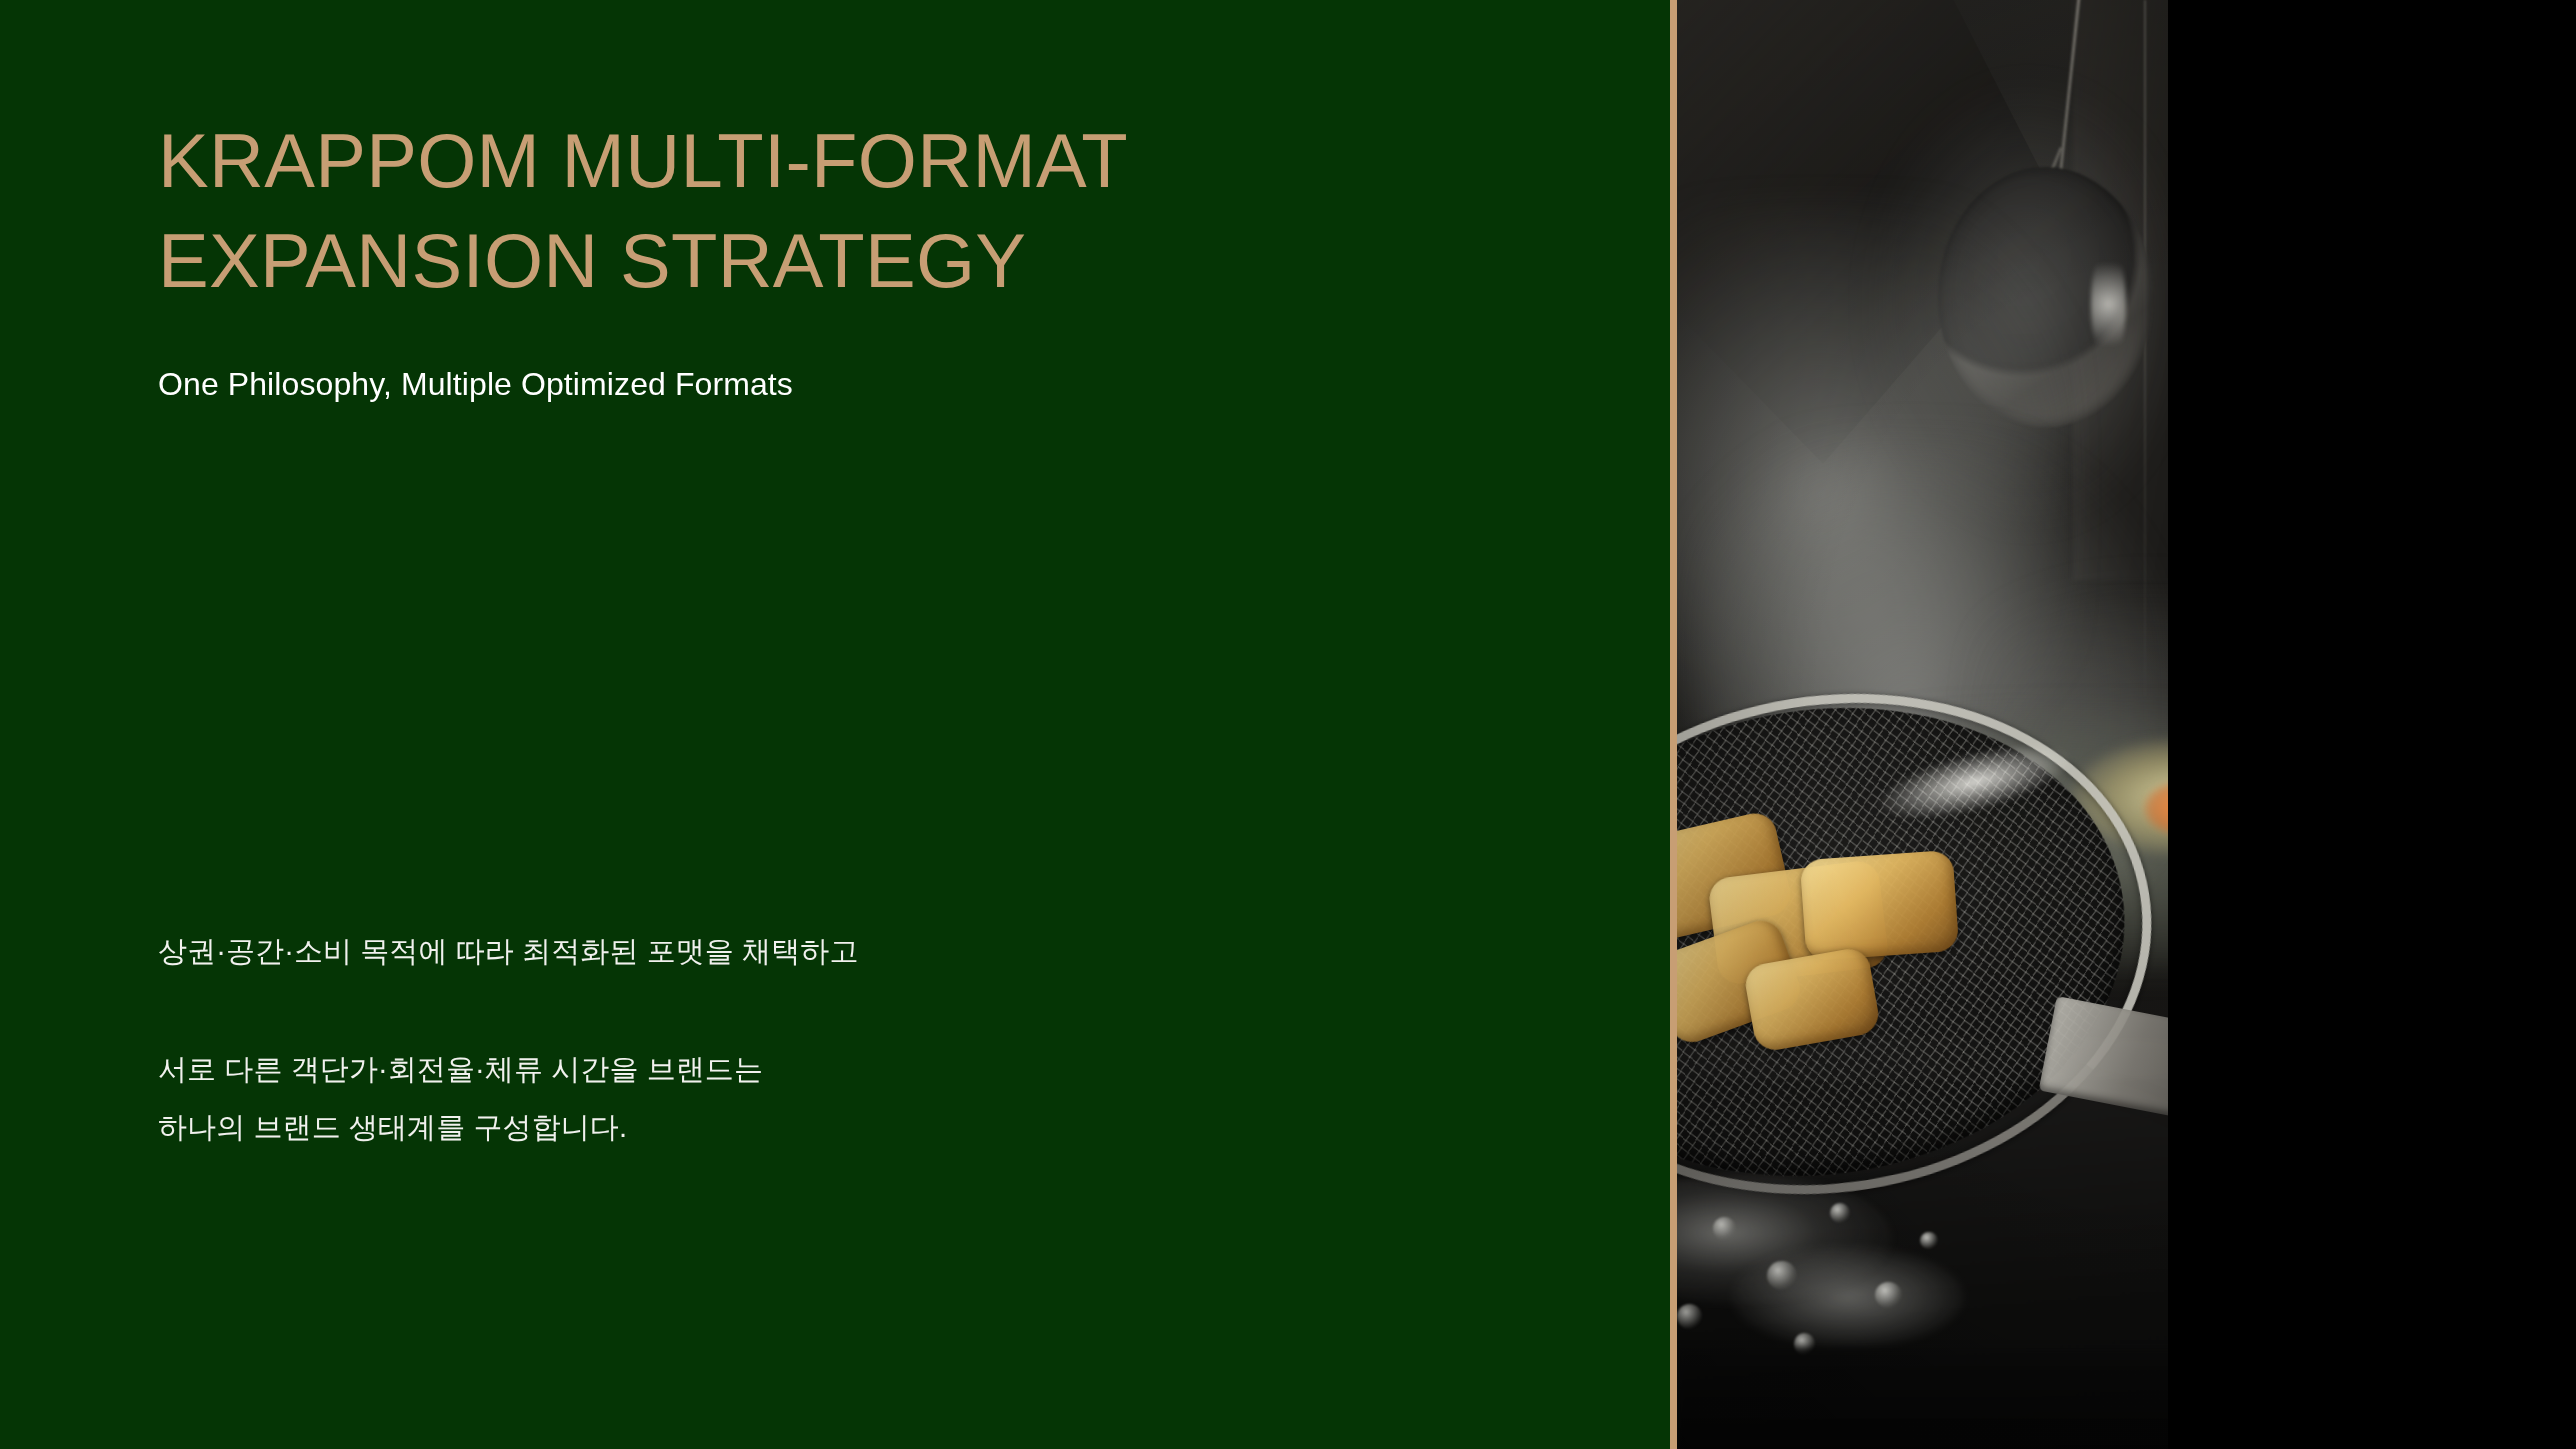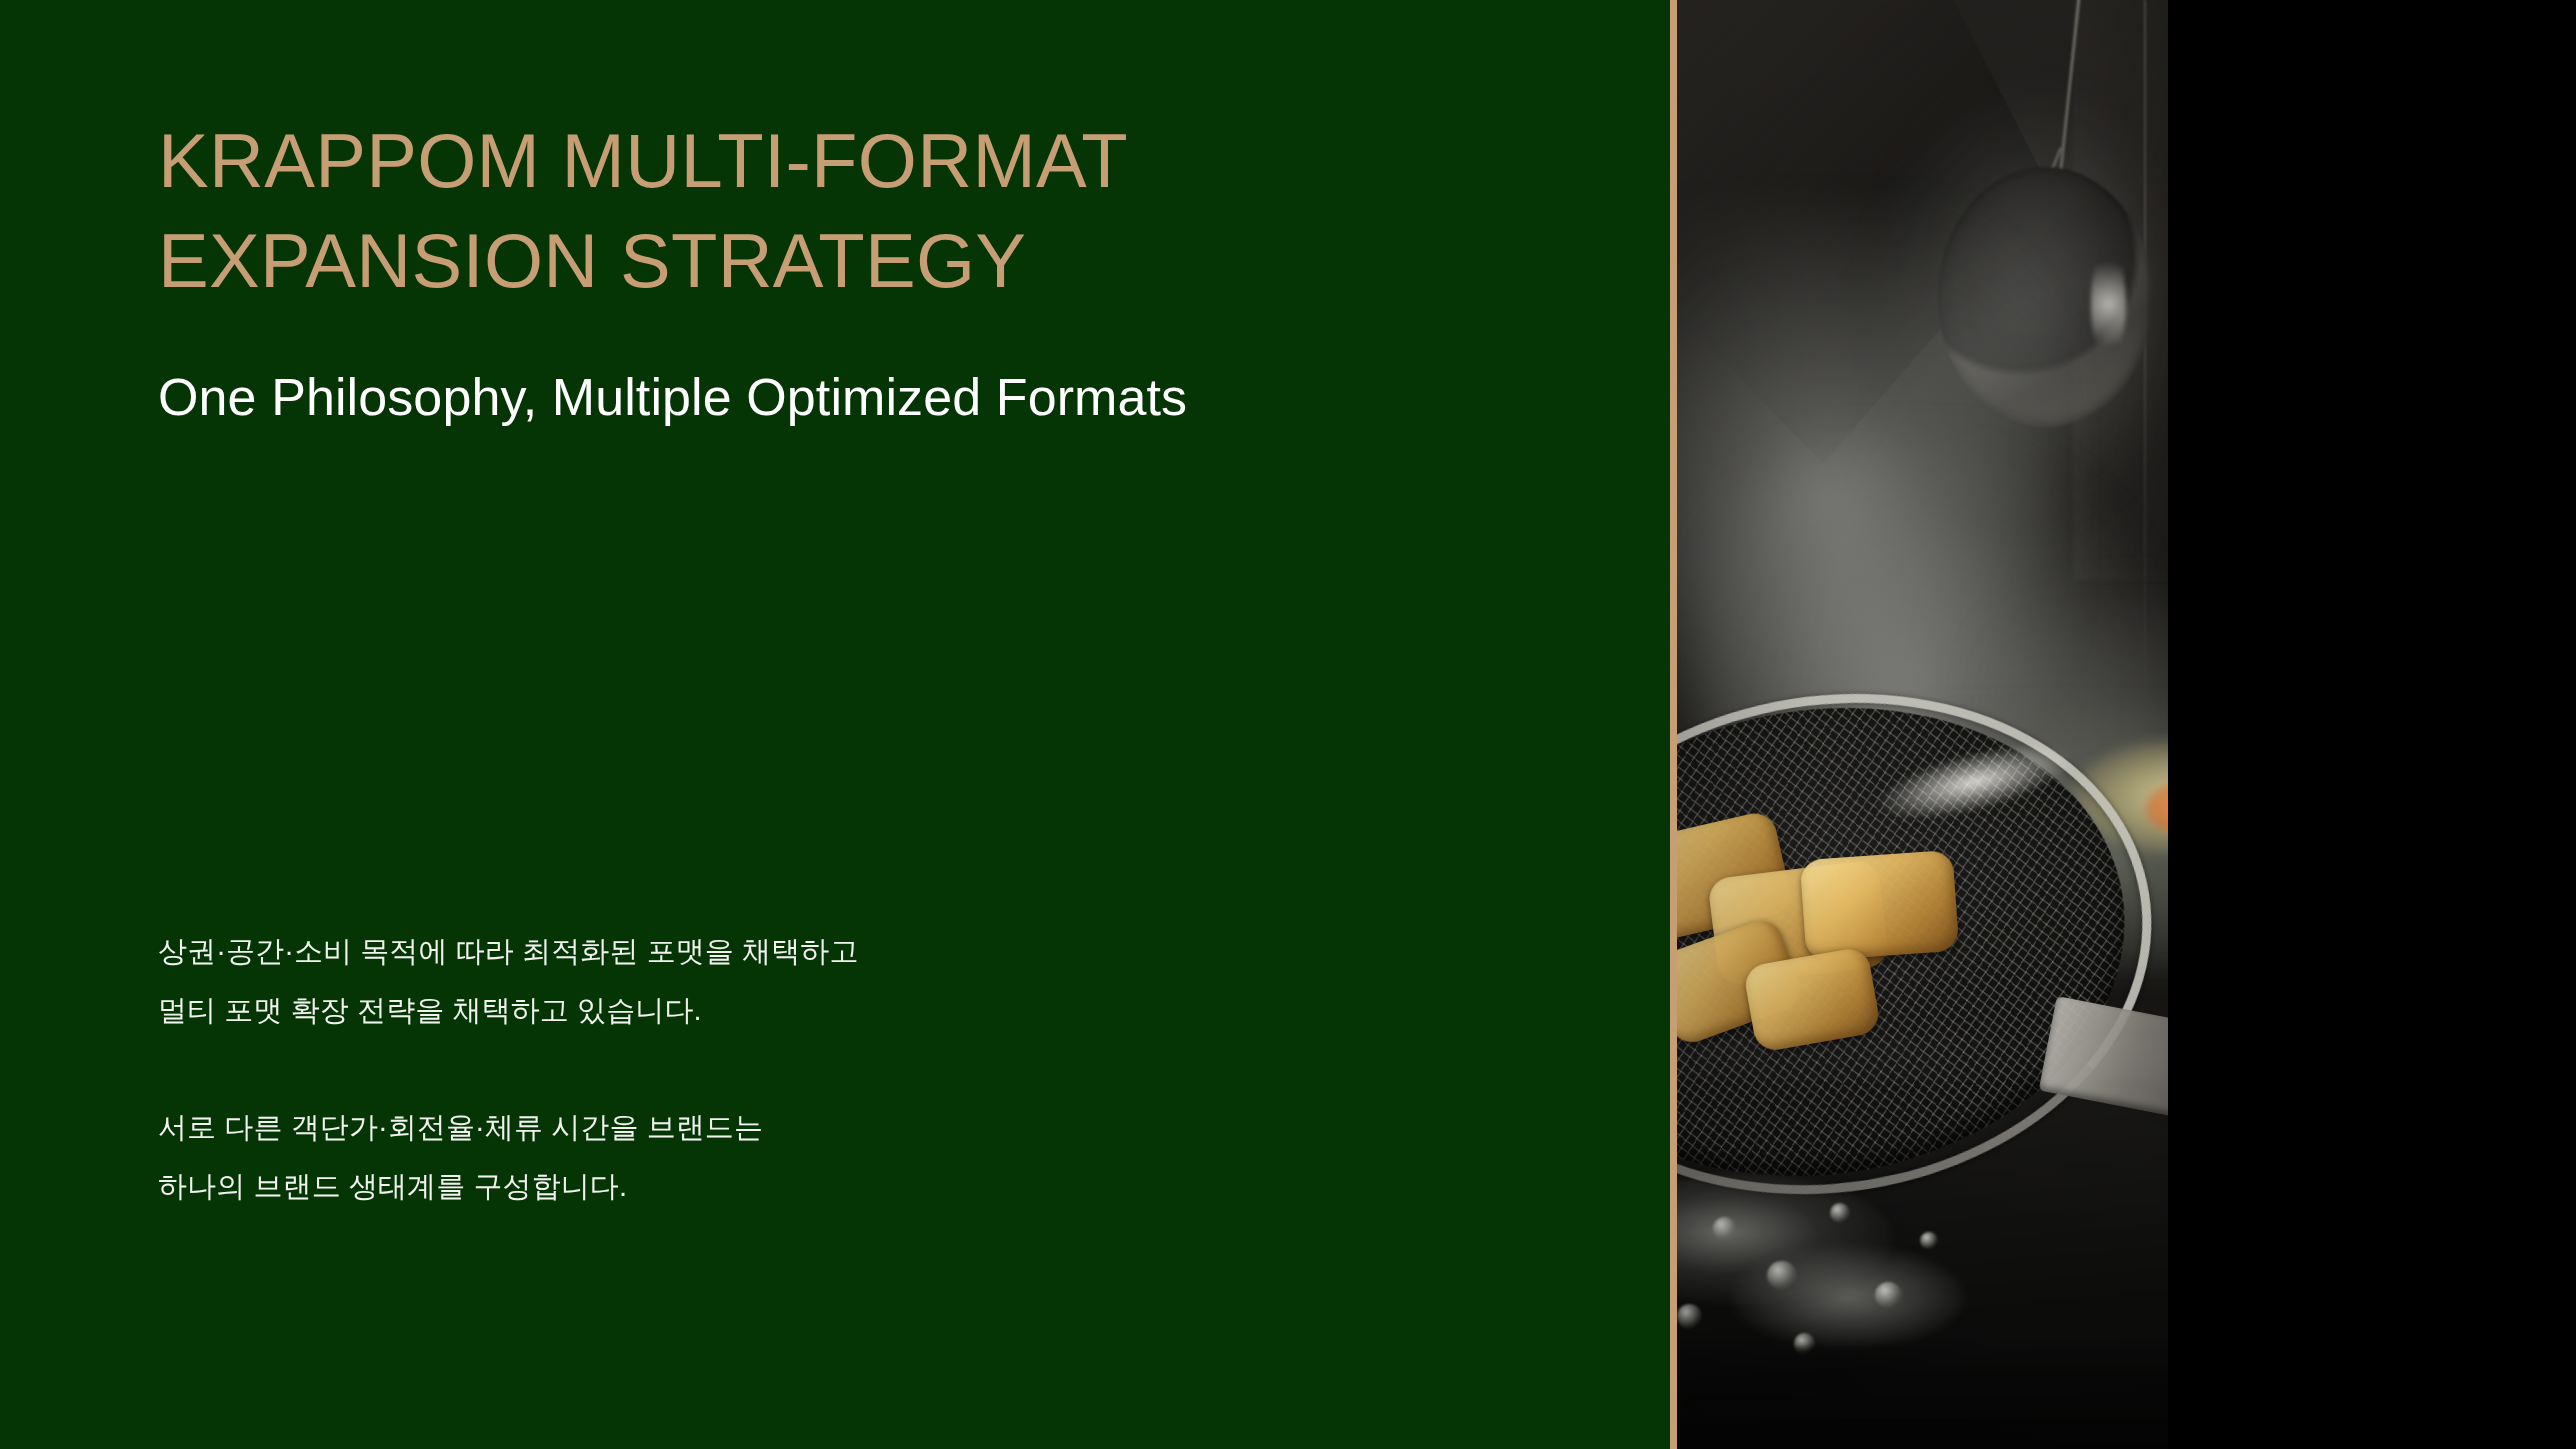--- a/index.html
+++ b/index.html
@@ -41,21 +41,21 @@
     font-weight: 400;
     white-space: pre-line;
   }
 
   .subtitle {
     position: absolute;
     left: 158px;
     top: 364px;
     width: 1449px;
     color: #ffffff;
-    font-size: 52px;
+    font-size: 32px;
     line-height: 1.3;
     font-weight: 400;
     letter-spacing: 0.1px;
   }
 
   .body-copy {
     position: absolute;
     left: 158px;
     top: 922px;
     width: 1417px;
@@ -442,21 +442,20 @@
 
     <div class="title">KRAPPOM MULTI-FORMAT
 EXPANSION STRATEGY</div>
 
     <div class="subtitle">One Philosophy, Multiple Optimized Formats</div>
 
     <div class="body-copy">
 
       <div class="para">
         <span class="line">상권·공간·소비 목적에 따라 최적화된 포맷을 채택하고</span>
-        <span class="line">멀티 포맷 확장 전략을 채택하고 있습니다.</span>
       </div>
 
       <div class="para">
         <span class="line">서로 다른 객단가·회전율·체류 시간을 브랜드는</span>
         <span class="line">하나의 브랜드 생태계를 구성합니다.</span>
       </div>
 
     </div>
   </div>
 

